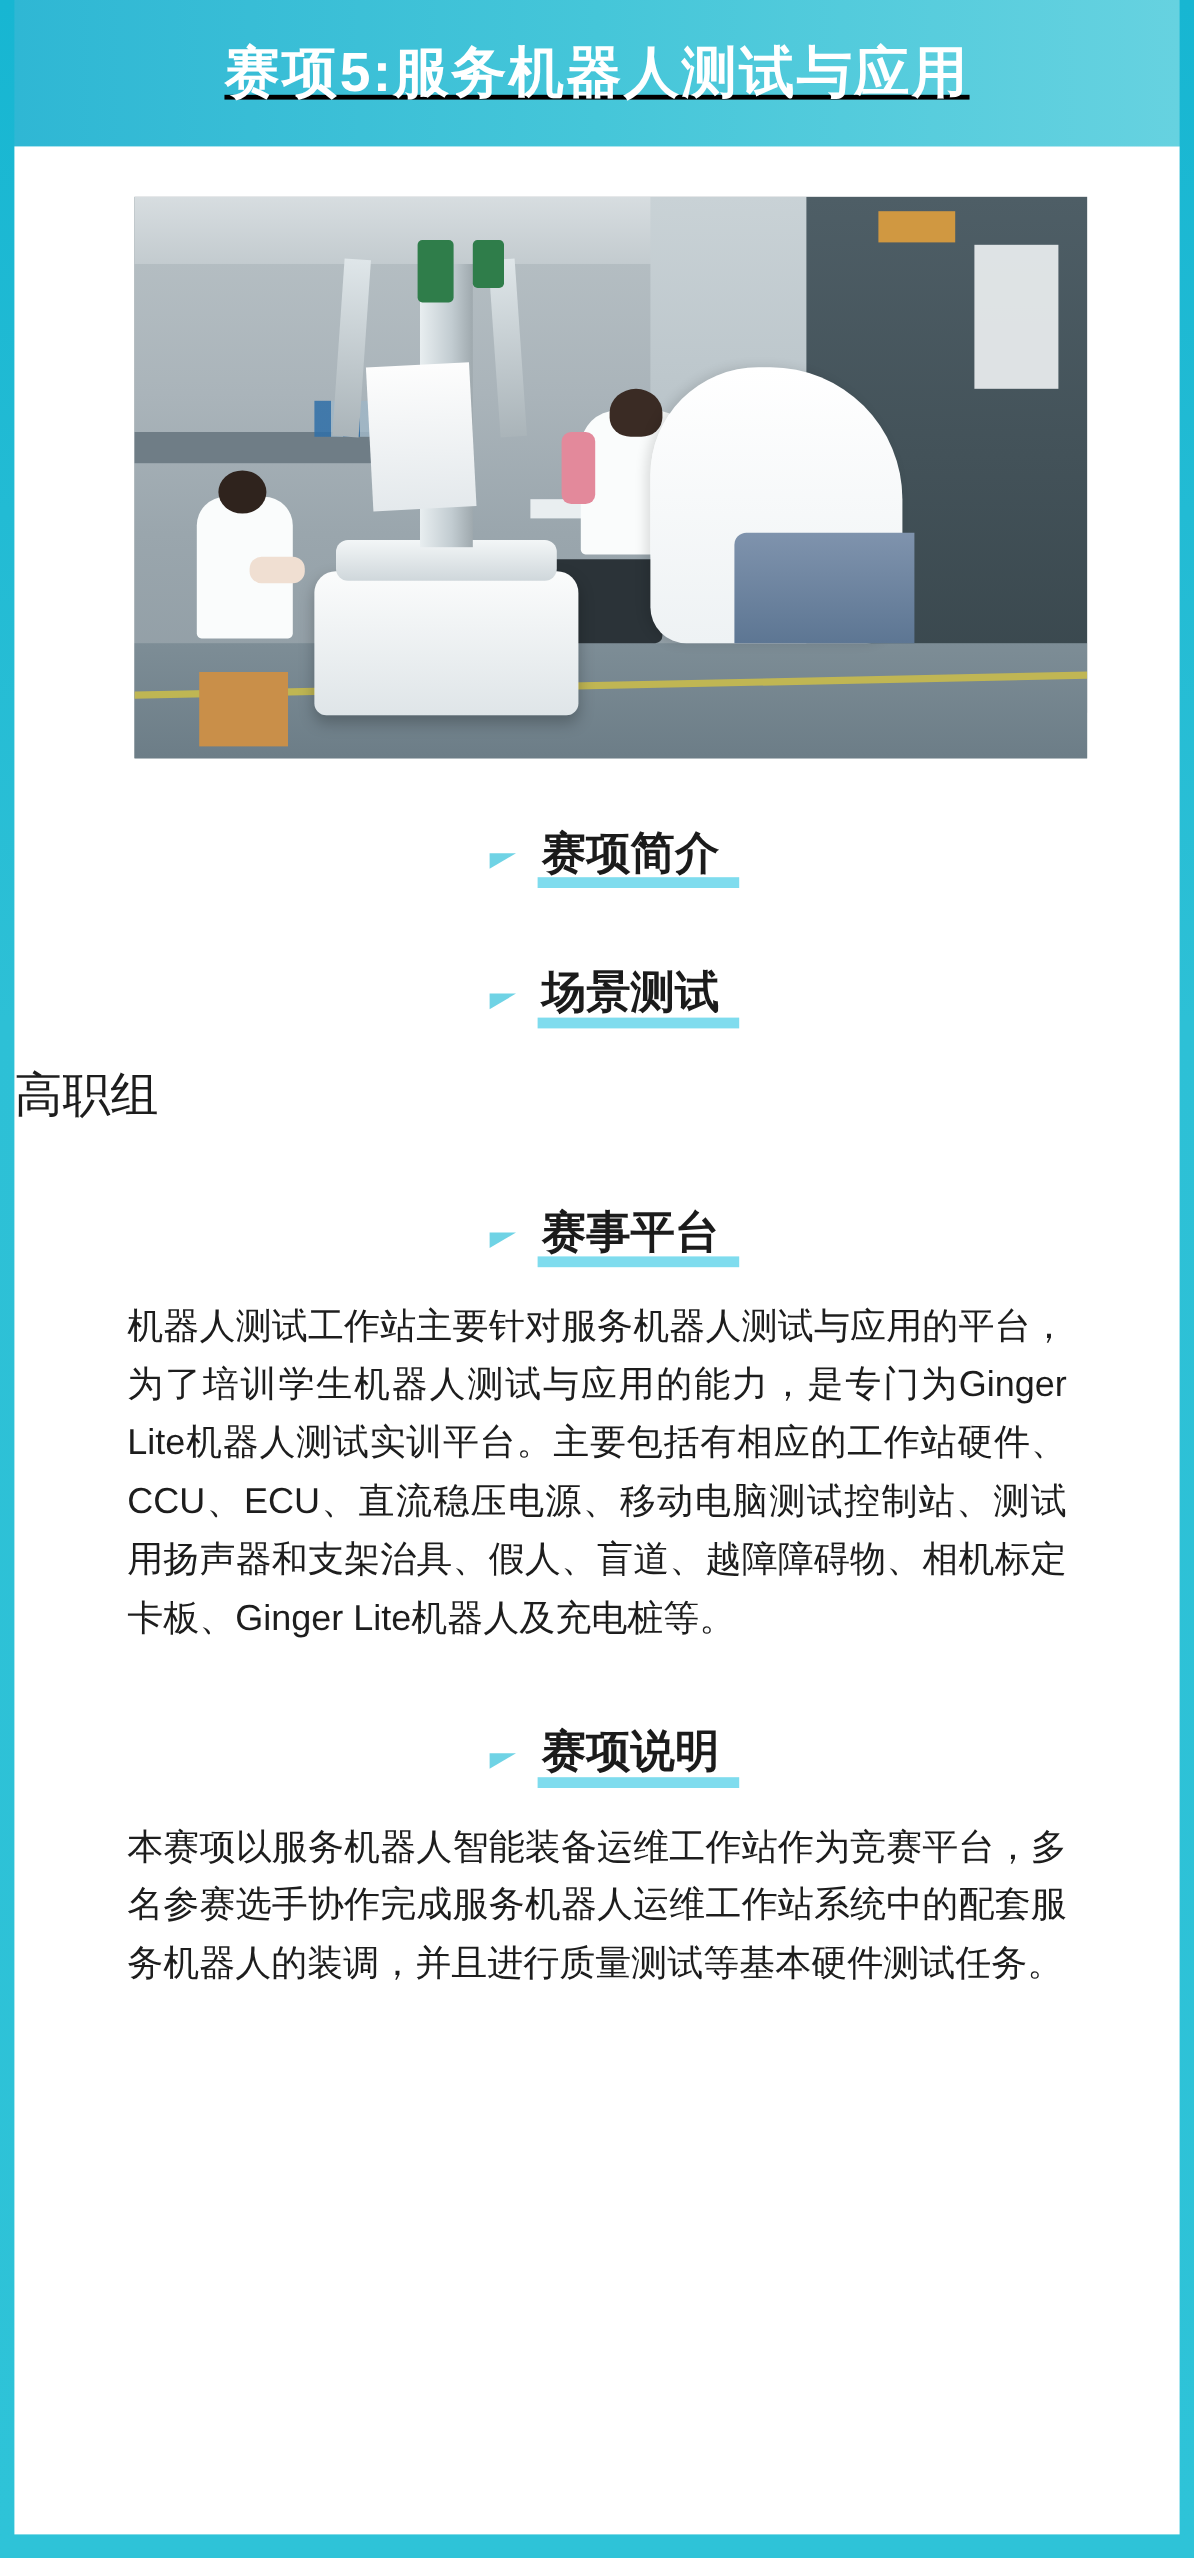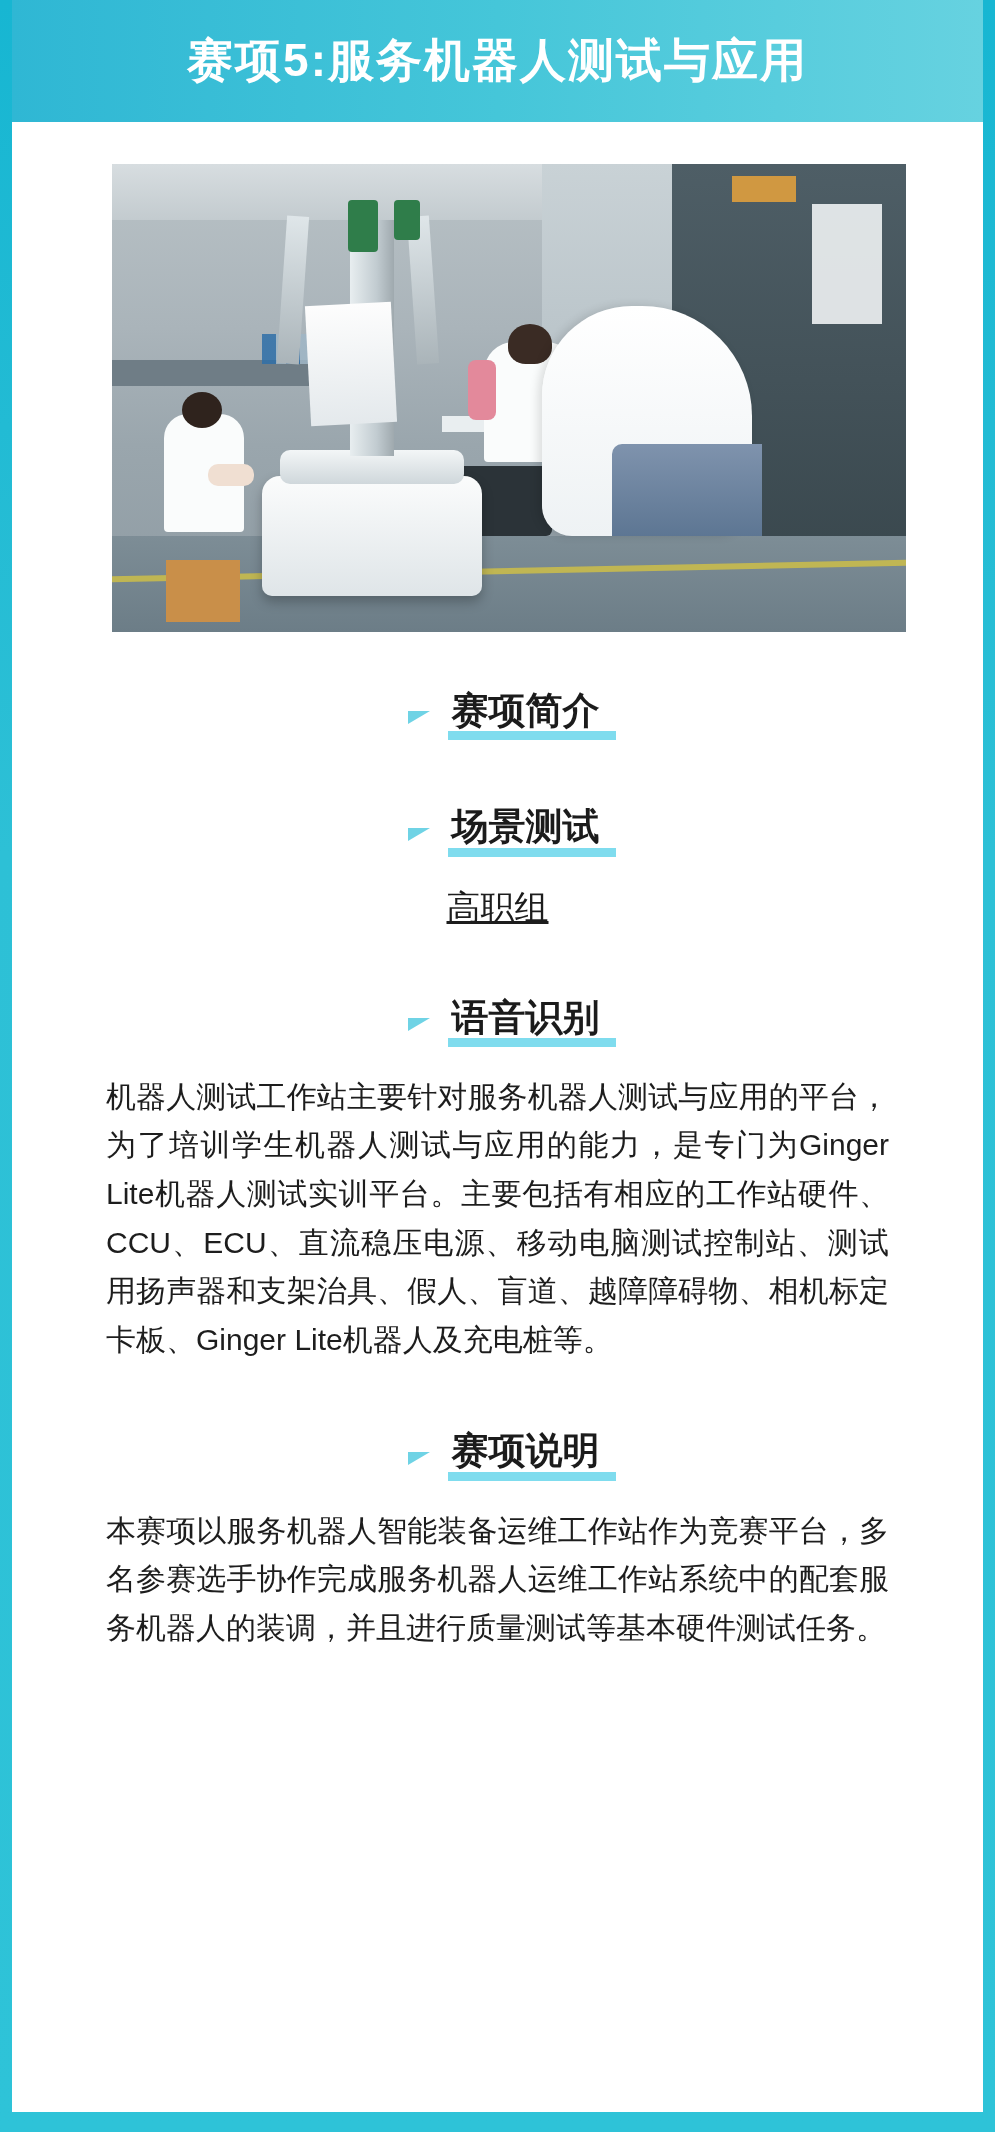--- a/index.html
+++ b/index.html
@@ -19,20 +19,21 @@
     background: linear-gradient(180deg, #17b6d2 0%, #2dc0d6 40%, #2ec3d8 100%);
     padding: 0 12px 12px 12px;
   }
   
   .banner {
     height: 122px;
     display: flex;
     align-items: center;
     justify-content: center;
     background: linear-gradient(90deg, #2fb7d4 0%, #45c6d9 50%, #66d2e0 100%);
+    text-decoration: underline;
   }
   .banner-title {
     color: #ffffff;
     font-size: 46px;
     font-weight: bold;
     letter-spacing: 2px;
     text-align: center;
     line-height: 1.2;
   }
   
@@ -222,24 +223,23 @@
 
   .body-text {
     margin: 26px 94px 0 94px;
     font-size: 30px;
     line-height: 1.62;
     color: #1d1d1d;
     text-align: justify;
   }
   .center-text {
     margin-top: 28px;
-    text-align: center;
-    font-size: 34px;
+    text-align: left;
+    font-size: 40px;
     color: #1d1d1d;
-    text-decoration: underline;
   }
   .spacer-sm { height: 10px; }
 </style>
 </head>
 <body>
 
 <div class="page">
 
   <div class="banner">
     <div class="banner-title">赛项5:服务机器人测试与应用</div>
@@ -288,21 +288,21 @@
     </div>
 
     <div class="section-head tight">
       <span class="mark"></span>
       <span class="title">场景测试</span>
     </div>
     <p class="center-text">高职组</p>
 
     <div class="section-head tight">
       <span class="mark"></span>
-      <span class="title">语音识别</span>
+      <span class="title">赛事平台</span>
     </div>
     <p class="body-text">机器人测试工作站主要针对服务机器人测试与应用的平台，为了培训学生机器人测试与应用的能力，是专门为Ginger Lite机器人测试实训平台。主要包括有相应的工作站硬件、CCU、ECU、直流稳压电源、移动电脑测试控制站、测试用扬声器和支架治具、假人、盲道、越障障碍物、相机标定卡板、Ginger Lite机器人及充电桩等。</p>
 
     <div class="section-head tight">
       <span class="mark"></span>
       <span class="title">赛项说明</span>
     </div>
     <p class="body-text">本赛项以服务机器人智能装备运维工作站作为竞赛平台，多名参赛选手协作完成服务机器人运维工作站系统中的配套服务机器人的装调，并且进行质量测试等基本硬件测试任务。</p>
 
     <div class="spacer-sm"></div>

